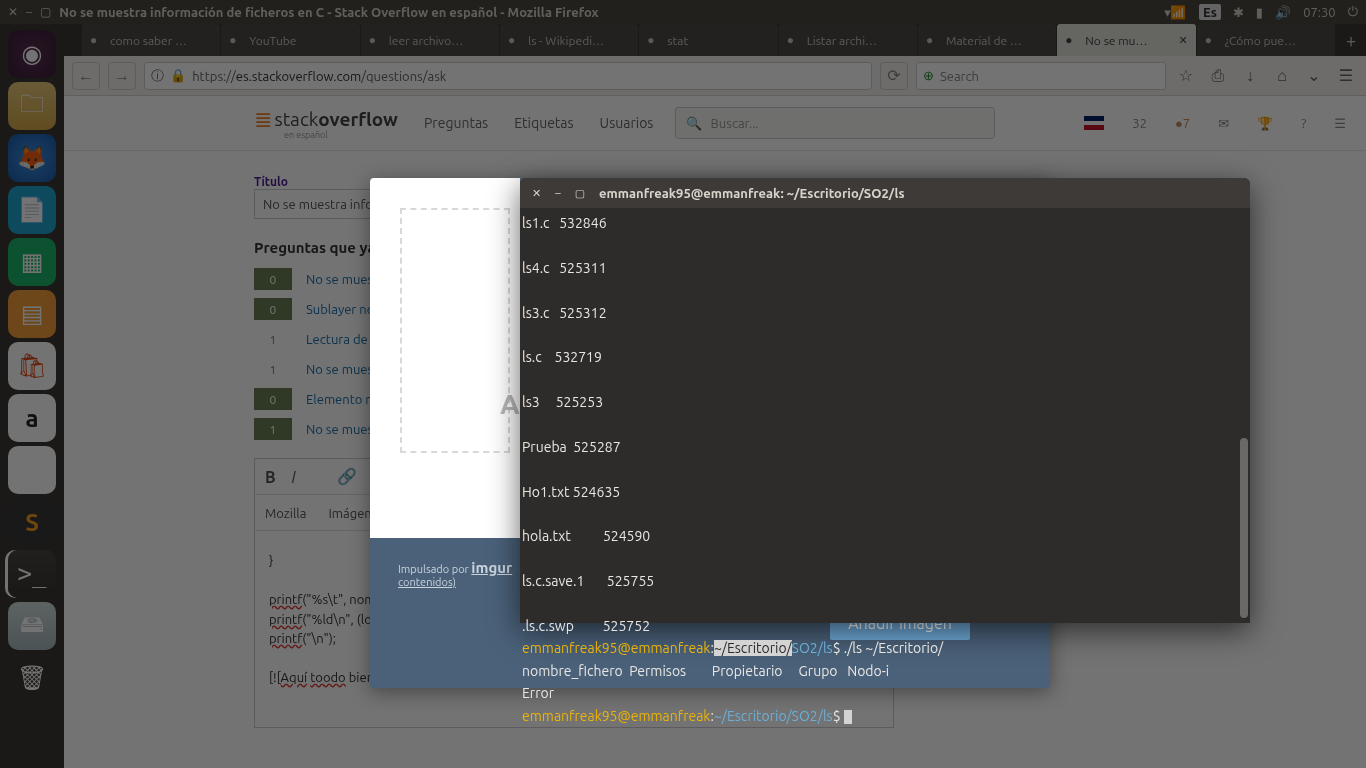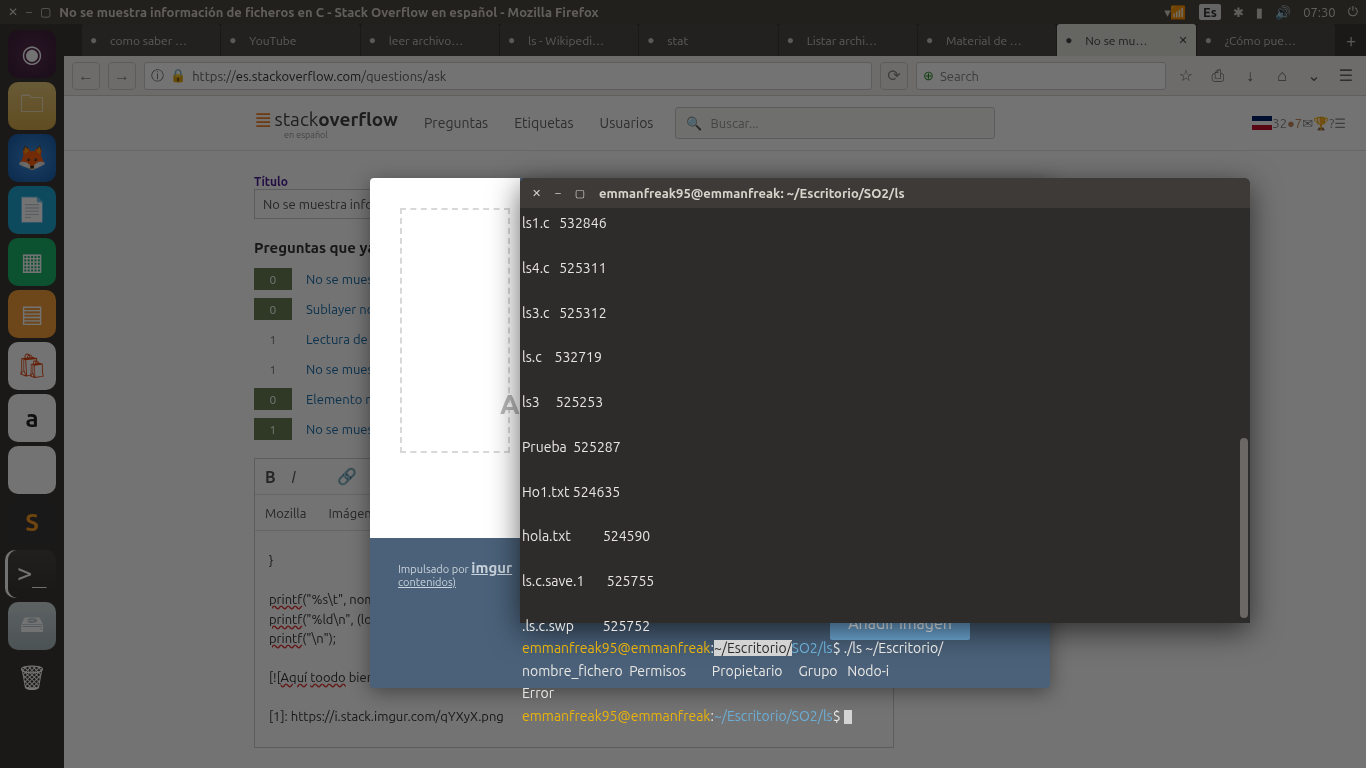--- a/index.html
+++ b/index.html
@@ -41,21 +41,21 @@
 .searchbox{width:250px;height:28px;border:1px solid #ccc;border-radius:3px;display:flex;align-items:center;padding:0 6px;background:#fff;gap:6px;font-size:13px;color:#888}
 .ibtn{width:24px;height:24px;display:flex;align-items:center;justify-content:center;color:#666;font-size:16px}
 .page{position:absolute;top:72px;left:0;right:0;bottom:0;background:#fff;overflow:hidden}
 .sohdr{height:55px;background:#fff;display:flex;align-items:center;padding:0 20px 0 190px;gap:22px;border-bottom:1px solid #e4e4e4;font-size:14px;color:#666}
 .sologo{position:absolute;left:190px;top:10px;display:flex;align-items:center;gap:2px}
 .sologo .txt{font-size:19px;color:#444}
 .sologo .txt b{font-weight:700}
 .sologo .sub{font-size:9px;color:#999;position:absolute;top:24px;left:30px}
 .sonav{margin-left:170px;display:flex;gap:26px}
 .sosearch{width:320px;height:32px;border:1px solid #ccc;border-radius:3px;background:#f7f7f3;display:flex;align-items:center;padding:0 10px;gap:8px;color:#999;font-size:13px}
-.soright{margin-left:auto;display:flex;align-items:center;gap:0;color:#888;font-size:13px}
+.soright{margin-left:auto;display:flex;align-items:center;gap:28px;color:#888;font-size:13px}
 .flag{width:20px;height:14px;background:linear-gradient(#012169 33%,#fff 33% 66%,#c8102e 66%)}
 .sobody{padding:20px 0 0 190px;width:860px}
 .titlelbl{font-weight:700;font-size:12px;color:#4c1d95;display:inline-block;width:48px}
 .titlein{display:inline-block;width:760px;height:30px;border:1px solid #ccc;padding:4px 8px;font-size:13px;color:#555;background:#fff}
 .subhdr{font-weight:700;font-size:15px;color:#333;margin:20px 0 12px}
 .qrow{display:flex;align-items:center;gap:14px;margin-bottom:8px;font-size:13px}
 .qbadge{width:38px;height:22px;background:#697e52;color:#fff;display:flex;align-items:center;justify-content:center;font-size:12px}
 .qbadge.lite{background:none;color:#777}
 .qrow a{color:#1b6fab;text-decoration:none}
 .editor{width:640px;border:1px solid #ccc;margin-top:18px}
@@ -260,21 +260,20 @@
           </div>
         <div class="ebody" id="ebody">
             <div>    }</div>
             <div>&nbsp;</div>
             <div>    <span class="red">printf</span>("%s\t", nomb</div>
             <div>    <span class="red">printf</span>("%ld\n", (lo</div>
             <div>    <span class="red">printf</span>("\n");</div>
             <div>&nbsp;</div>
             <div>[![<span class="red">Aquí</span> <span class="red">toodo</span> bien en el directorio actual][1]][1]</div>
             <div>&nbsp;</div>
-            <div>  [1]: https://i.stack.imgur.com/qYXyX.png</div>
           </div>
       </div>
     </div>
 
   </div>
 </div>
 
 <div class="overlay"></div>
 <div class="modal">
   <div class="mwhite">

